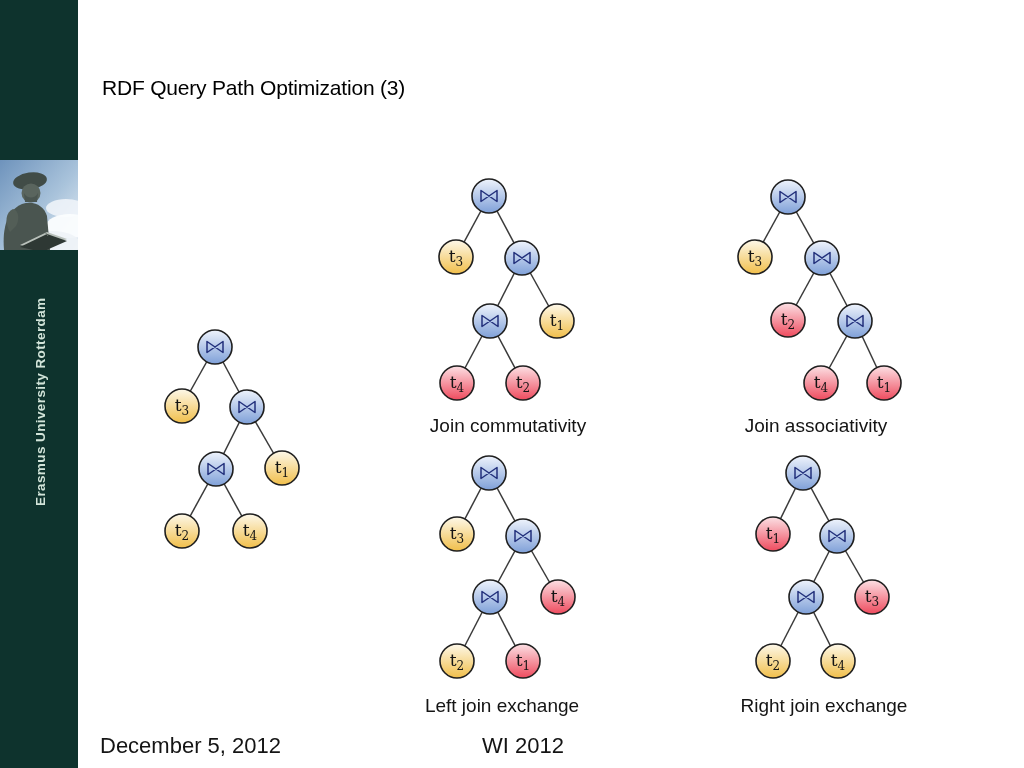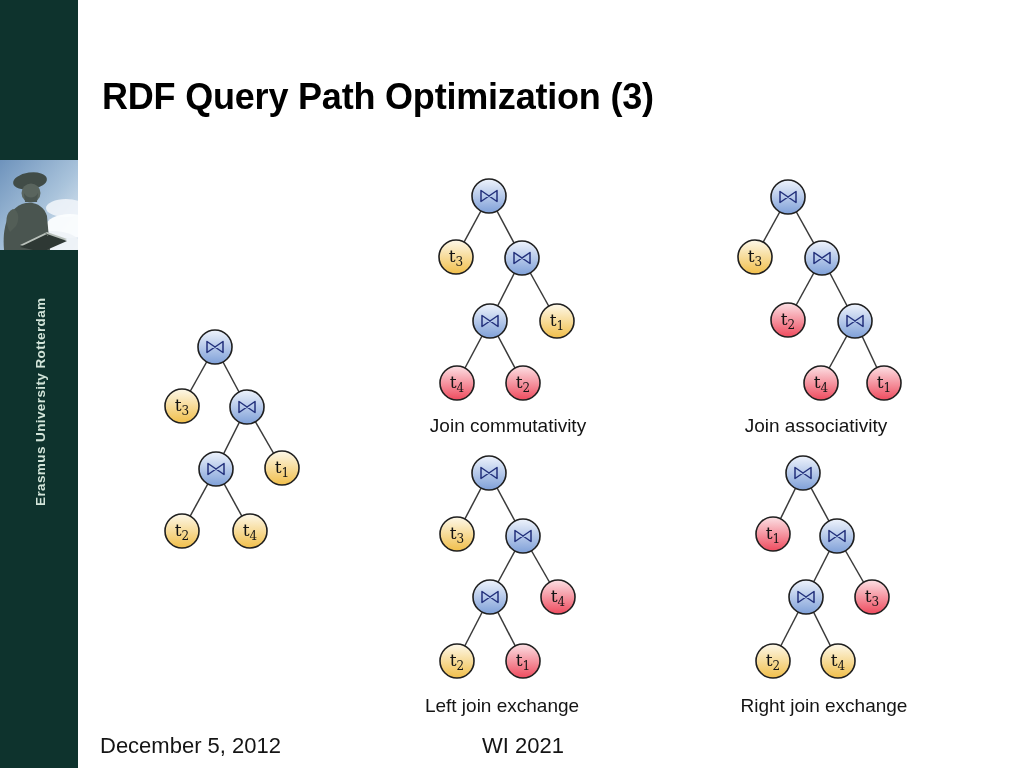--- a/index.html
+++ b/index.html
@@ -30,21 +30,21 @@
     transform: rotate(-90deg);
     white-space: nowrap;
     font-weight: bold;
     font-size: 13.5px;
     letter-spacing: 0.4px;
     color: #d2e4d9;
   }
   
   #title {
     position: absolute; left: 102px; top: 76px;
-    font-size: 36px; font-weight: bold; color: #000000;
+    font-size: 21px; font-weight: normal; color: #000000;
     letter-spacing: -0.2px;
   }
   
   #trees-svg {
     position: absolute; left: 0; top: 0;
     width: 1024px; height: 768px;
   }
   .tree-label-text {
     font-family: "Liberation Sans", sans-serif;
     font-size: 19px;
@@ -293,15 +293,15 @@
         </g>
         <g transform="translate(838,661)">
           <circle r="17" fill="url(#gYellow)" stroke="#1f1f1f" stroke-width="1.6"></circle>
           <text y="5" text-anchor="middle" class="leaf-label"><tspan>t</tspan><tspan dy="4" class="sub">4</tspan></text>
         </g>
         <text x="824" y="712" text-anchor="middle" class="tree-label-text">Right join exchange</text>
       </g>
     </svg>
 
   <div id="footer-date" class="footer-text">December 5, 2012</div>
-  <div id="footer-course" class="footer-text">WI 2021</div>
+  <div id="footer-course" class="footer-text">WI 2012</div>
 
 </div>
 
 </body></html>

